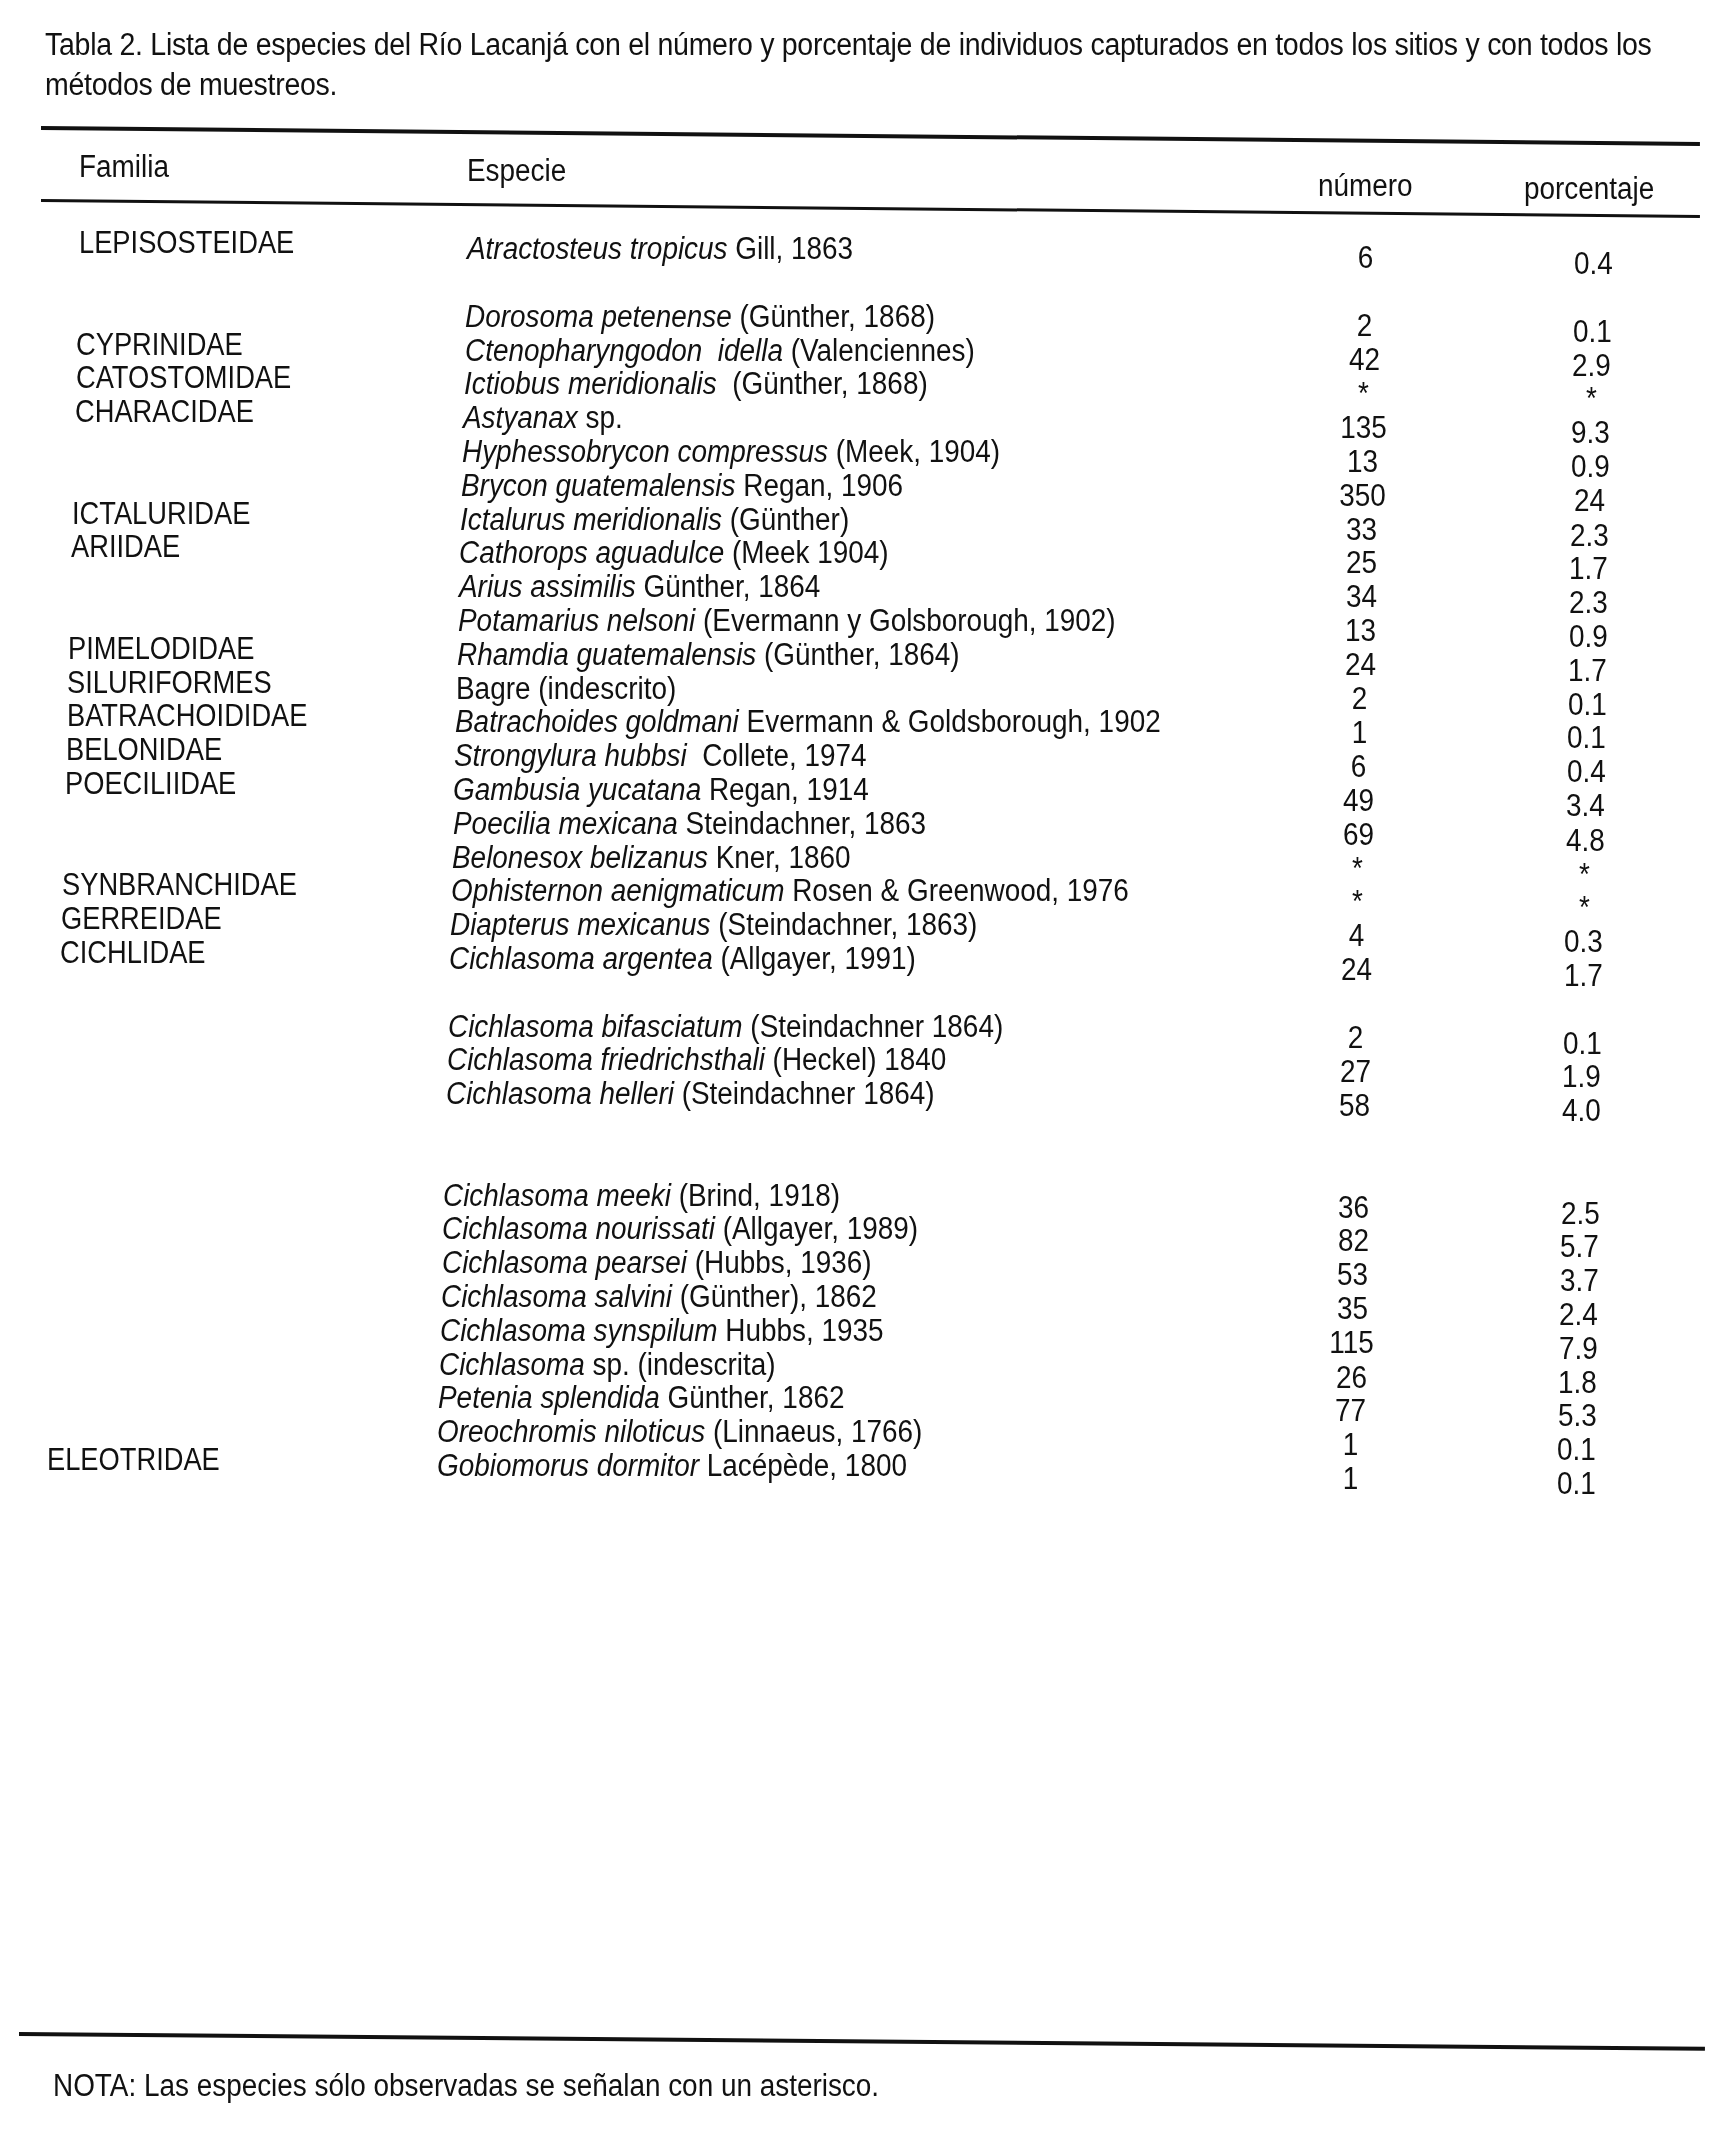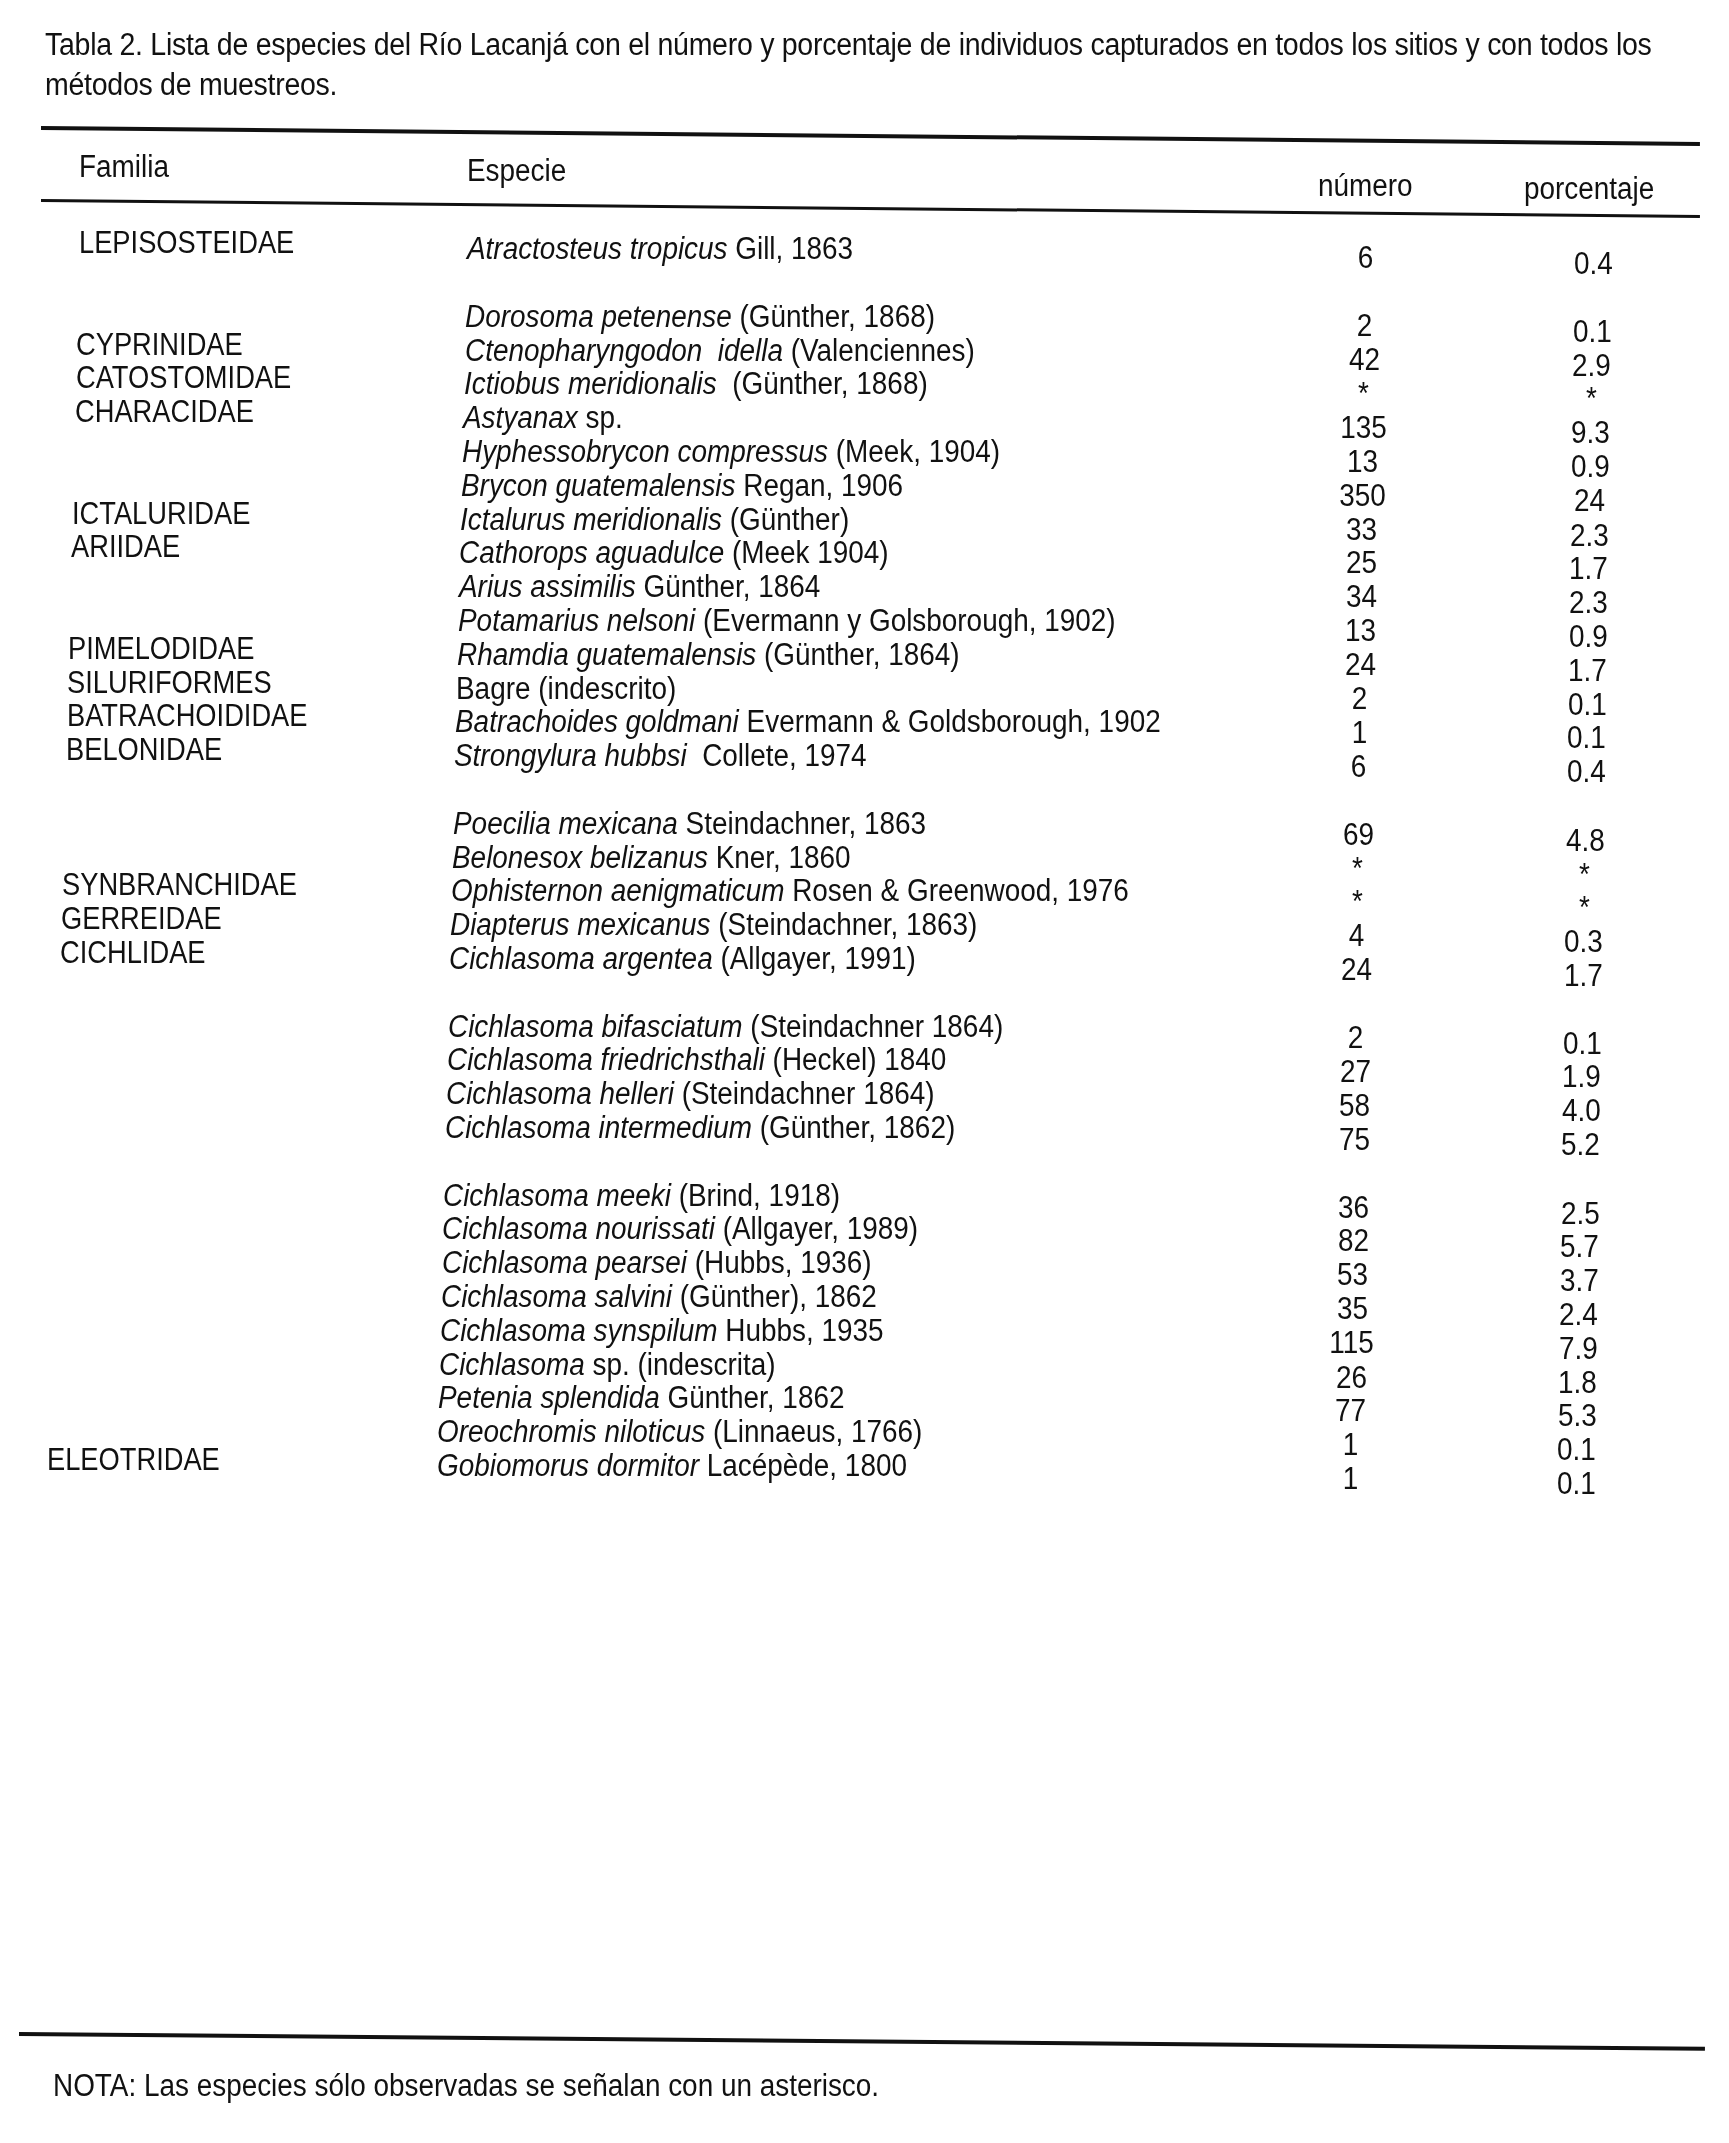--- a/index.html
+++ b/index.html
@@ -138,20 +138,26 @@
         <span class="cell esp" style="left: 455px; top: 5.6px;"><span class="name" style="white-space: pre;">Batrachoides goldmani</span><span class="authority" style="white-space: pre;"> Evermann &amp; Goldsborough, 1902</span></span>
         <span class="cell num" style="left: 1303px; top: 16.5px;">1</span>
         <span class="cell pct" style="left: 1530px; top: 22px;">0.1</span>
       </div>
       <div class="row" style="top: 731px;">
         <span class="cell fam" style="left: 66px; top: 0px;">BELONIDAE</span>
         <span class="cell esp" style="left: 454px; top: 5.6px;"><span class="name" style="white-space: pre;">Strongylura hubbsi</span><span class="authority" style="white-space: pre;">  Collete, 1974</span></span>
         <span class="cell num" style="left: 1302px; top: 16.6px;">6</span>
         <span class="cell pct" style="left: 1530px; top: 22px;">0.4</span>
       </div>
+      <div class="row" style="top: 765px;">
+        <span class="cell fam" style="left: 65px; top: 0px;">POECILIIDAE</span>
+        <span class="cell esp" style="left: 453px; top: 5.6px;"><span class="name" style="white-space: pre;">Gambusia yucatana</span><span class="authority" style="white-space: pre;"> Regan, 1914</span></span>
+        <span class="cell num" style="left: 1302px; top: 16.7px;">49</span>
+        <span class="cell pct" style="left: 1529px; top: 22.4px;">3.4</span>
+      </div>
       <div class="row" style="top: 799px;">
         <span class="cell fam" style="left: 64px; top: 0px;"></span>
         <span class="cell esp" style="left: 453px; top: 5.6px;"><span class="name" style="white-space: pre;">Poecilia mexicana</span><span class="authority" style="white-space: pre;"> Steindachner, 1863</span></span>
         <span class="cell num" style="left: 1302px; top: 17px;">69</span>
         <span class="cell pct" style="left: 1529px; top: 22.5px;">4.8</span>
       </div>
       <div class="row" style="top: 833px;">
         <span class="cell fam" style="left: 63px; top: 0px;"></span>
         <span class="cell esp" style="left: 452px; top: 5.6px;"><span class="name" style="white-space: pre;">Belonesox belizanus</span><span class="authority" style="white-space: pre;"> Kner, 1860</span></span>
         <span class="cell num" style="left: 1301px; top: 17px;">*</span>
@@ -186,26 +192,20 @@
         <span class="cell esp" style="left: 447px; top: 5.6px;"><span class="name" style="white-space: pre;">Cichlasoma friedrichsthali</span><span class="authority" style="white-space: pre;"> (Heckel) 1840</span></span>
         <span class="cell num" style="left: 1299px; top: 17.6px;">27</span>
         <span class="cell pct" style="left: 1525px; top: 23px;">1.9</span>
       </div>
       <div class="row" style="top: 1069px;">
         <span class="cell fam" style="left: 57px; top: 0px;"></span>
         <span class="cell esp" style="left: 446px; top: 5.6px;"><span class="name" style="white-space: pre;">Cichlasoma helleri</span><span class="authority" style="white-space: pre;"> (Steindachner 1864)</span></span>
         <span class="cell num" style="left: 1298px; top: 17.7px;">58</span>
         <span class="cell pct" style="left: 1525px; top: 23px;">4.0</span>
       </div>
-      <div class="row" style="top: 1103px;">
-        <span class="cell fam" style="left: 56px; top: 0px;"></span>
-        <span class="cell esp" style="left: 445px; top: 5.6px;"><span class="name" style="white-space: pre;">Cichlasoma intermedium</span><span class="authority" style="white-space: pre;"> (Günther, 1862)</span></span>
-        <span class="cell num" style="left: 1298px; top: 18px;">75</span>
-        <span class="cell pct" style="left: 1524px; top: 23.4px;">5.2</span>
-      </div>
       <div class="row" style="top: 1171px;">
         <span class="cell fam" style="left: 54px; top: 0px;"></span>
         <span class="cell esp" style="left: 443px; top: 5.6px;"><span class="name" style="white-space: pre;">Cichlasoma meeki</span><span class="authority" style="white-space: pre;"> (Brind, 1918)</span></span>
         <span class="cell num" style="left: 1297px; top: 18px;">36</span>
         <span class="cell pct" style="left: 1524px; top: 23.6px;">2.5</span>
       </div>
       <div class="row" style="top: 1204px;">
         <span class="cell fam" style="left: 53px; top: 0px;"></span>
         <span class="cell esp" style="left: 442px; top: 5.6px;"><span class="name" style="white-space: pre;">Cichlasoma nourissati</span><span class="authority" style="white-space: pre;"> (Allgayer, 1989)</span></span>
         <span class="cell num" style="left: 1297px; top: 18px;">82</span>

